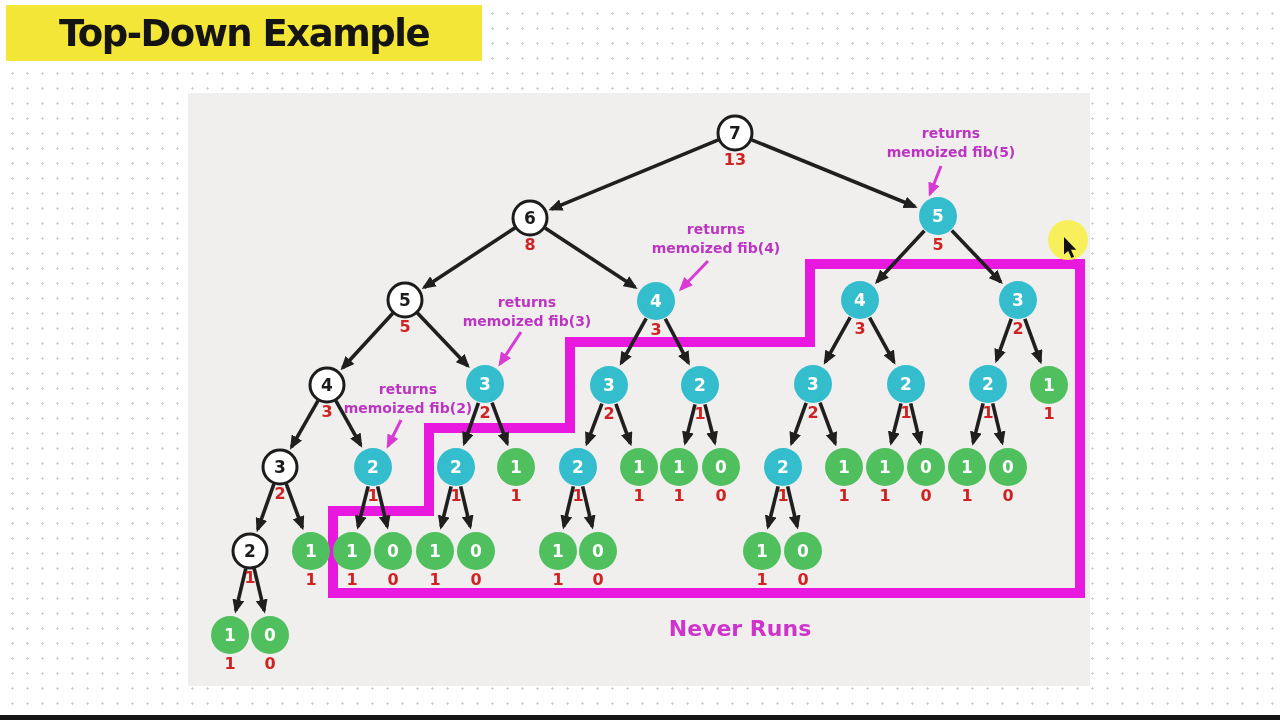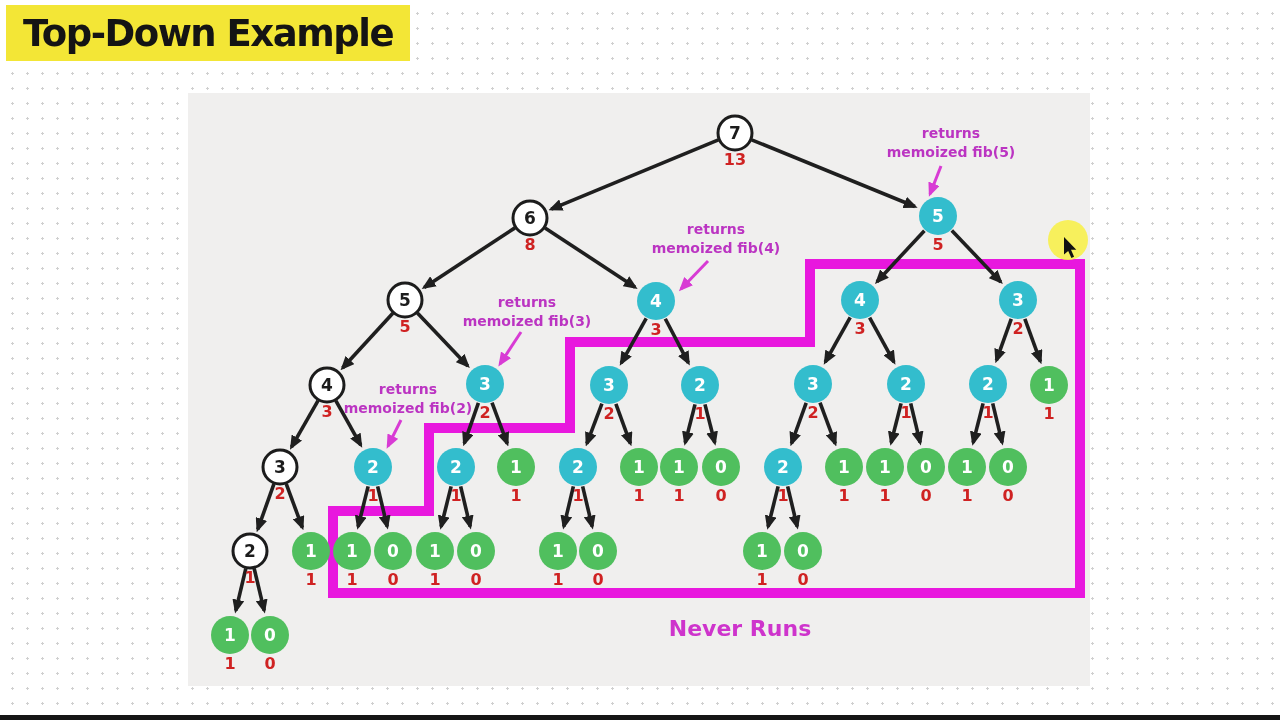--- a/index.html
+++ b/index.html
@@ -9,21 +9,21 @@
     background-color:#ffffff;
     background-image:radial-gradient(circle, rgba(150,150,150,.45) 1.1px, rgba(0,0,0,0) 1.4px);
     background-size:15px 15px;
     background-position:5px 6px;
   }
   .panel{
     position:absolute;left:188px;top:93px;width:902px;height:593px;
     background:#f0efee;
   }
   .title-banner{
-    position:absolute;left:6px;top:5px;width:404px;height:56px;
+    position:absolute;left:6px;top:5px;width:476px;height:56px;
     background:#f3e636;display:flex;align-items:center;justify-content:center;
     z-index:5;
   }
   .title-banner span{
     font-size:37px;font-weight:bold;color:#141414;letter-spacing:-1.5px;
     white-space:nowrap;
   }
   #tree{position:absolute;left:0;top:0;z-index:2;}
   .bottom-bar{
     position:absolute;left:0;top:715px;width:1280px;height:5px;background:#151515;z-index:6;

